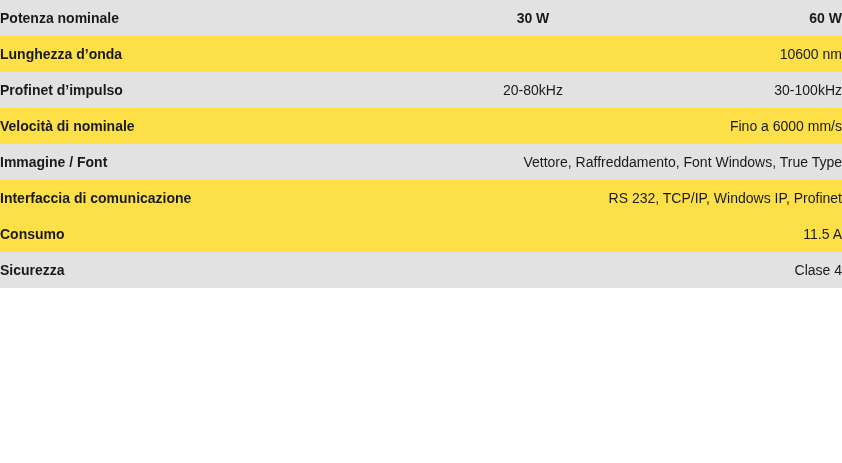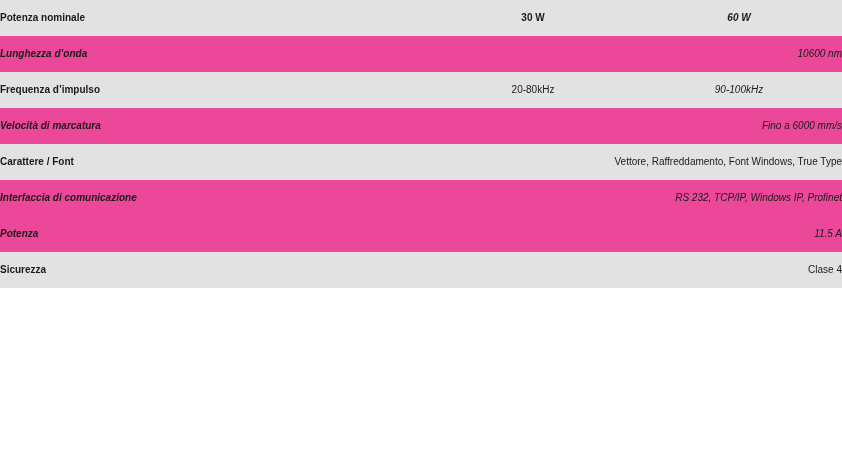--- a/index.html
+++ b/index.html
@@ -17,46 +17,44 @@
     width: 842px;
     border-collapse: collapse;
     table-layout: fixed;
   }
   table.spec-table tr {
     height: 36px;
   }
   table.spec-table td {
     padding: 0;
     vertical-align: middle;
-    font-size: 10px;
+    font-size: 14px;
     color: #1a1a1a;
     line-height: 1.2;
   }
   .row-shade td {
     background: #e2e2e2;
   }
   .row-plain td {
-    background: #ec4899;
-    font-style: italic;
+    background: #fde047;
   }
   td.label-cell {
     font-weight: bold;
     padding-left: 70px;
     text-align: left;
     width: 430px;
   }
   td.val-30 {
     text-align: center;
     width: 206px;
     margin-top: 34px;
   }
   td.val-60 {
-    text-align: center;
+    text-align: right;
     width: 206px;
-    font-style: italic;
   }
   td.val-span {
     text-align: right;
   }
   td.header-val {
     font-weight: bold;
   }
   .empty-cell {
     font-size: 0;
   }
@@ -72,47 +70,47 @@
       <td class="val-30 header-val">30 W</td>
       <td class="val-60 header-val">60 W</td>
     </tr>
 
     <tr class="row-plain">
       <td class="label-cell">Lunghezza d’onda</td>
       <td class="val-span" colspan="2">10600 nm</td>
     </tr>
 
     <tr class="row-shade">
-      <td class="label-cell">Frequenza d’impulso</td>
+      <td class="label-cell">Profinet d’impulso</td>
       <td class="val-30">20-80kHz</td>
-      <td class="val-60">90-100kHz</td>
+      <td class="val-60">30-100kHz</td>
     </tr>
 
     <tr class="row-plain">
-      <td class="label-cell">Velocità di marcatura</td>
+      <td class="label-cell">Velocità di nominale</td>
       <td class="val-span" colspan="2">Fino a 6000 mm/s</td>
     </tr>
 
     <tr class="row-shade">
-      <td class="label-cell">Carattere / Font</td>
+      <td class="label-cell">Immagine / Font</td>
       <td class="val-span" colspan="2">Vettore, Raffreddamento, Font Windows, True Type</td>
     </tr>
 
 
 
 
 
     <tr class="row-plain">
       <td class="label-cell">Interfaccia di comunicazione</td>
       <td class="val-span" colspan="2">RS 232, TCP/IP, Windows IP, Profinet</td>
     </tr>
 
 
     <tr class="row-plain">
-      <td class="label-cell">Potenza</td>
+      <td class="label-cell">Consumo</td>
       <td class="val-span" colspan="2">11.5 A</td>
     </tr>
 
     <tr class="row-shade">
       <td class="label-cell">Sicurezza</td>
       <td class="val-span" colspan="2">Clase 4</td>
     </tr>
 
   </tbody>
 </table>

